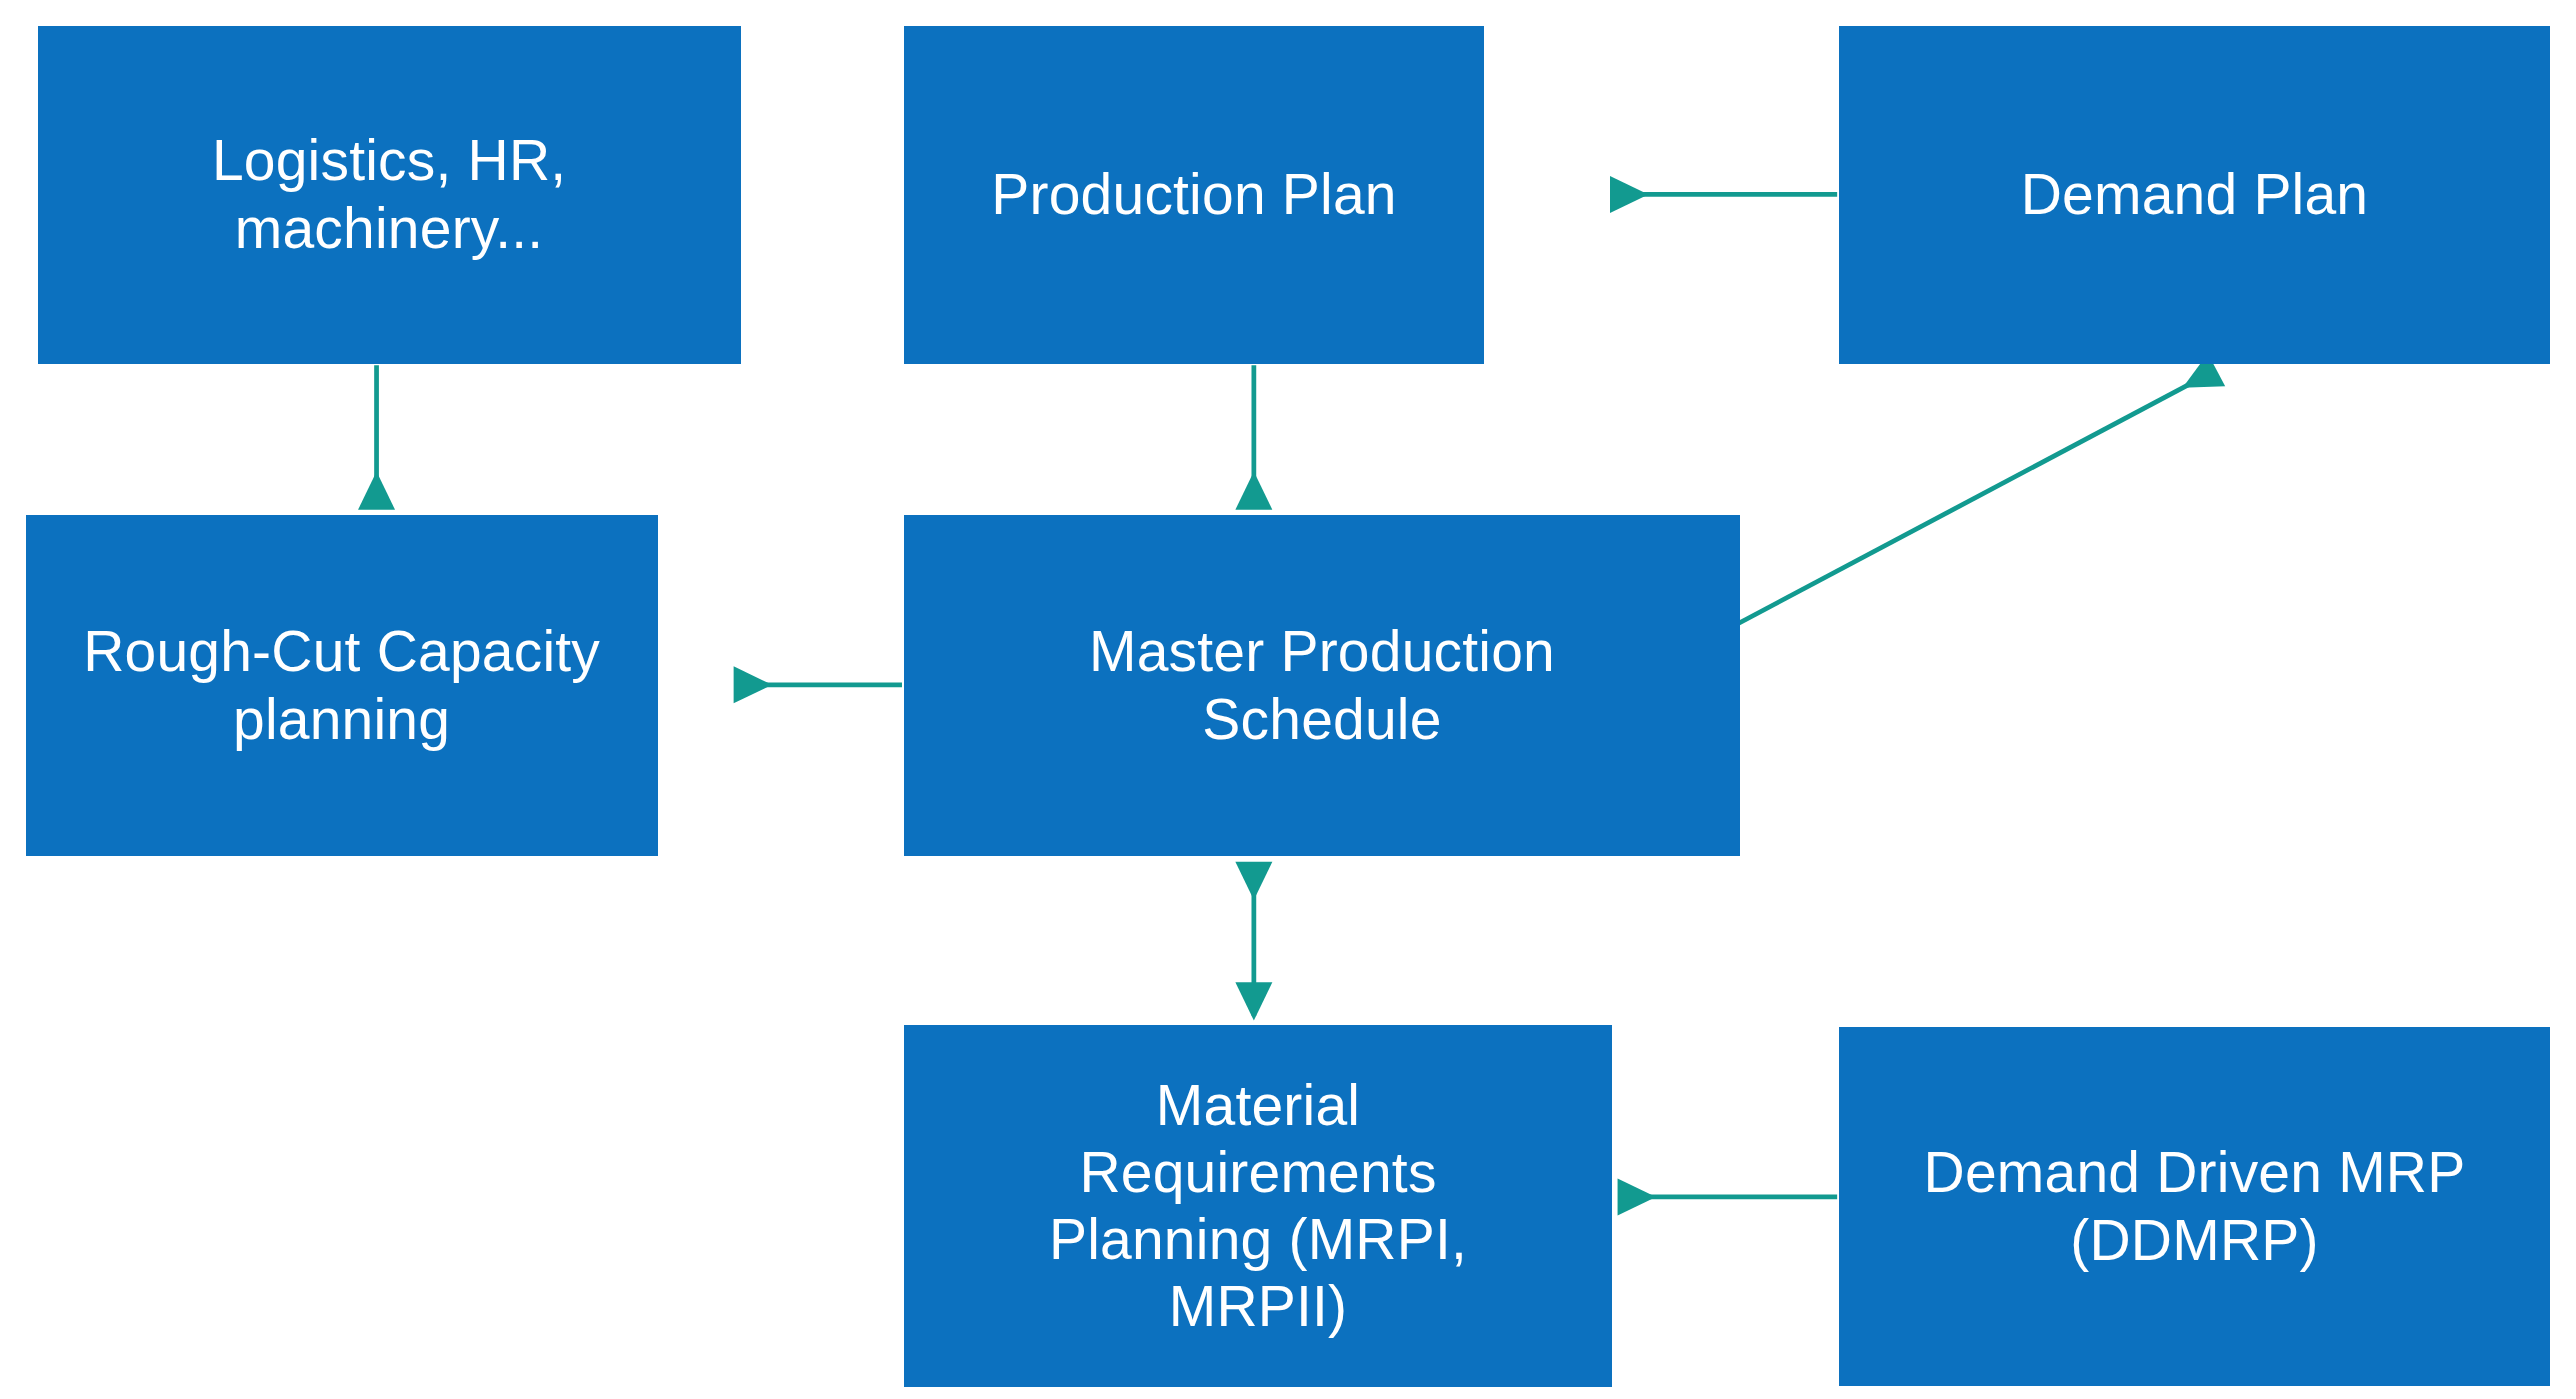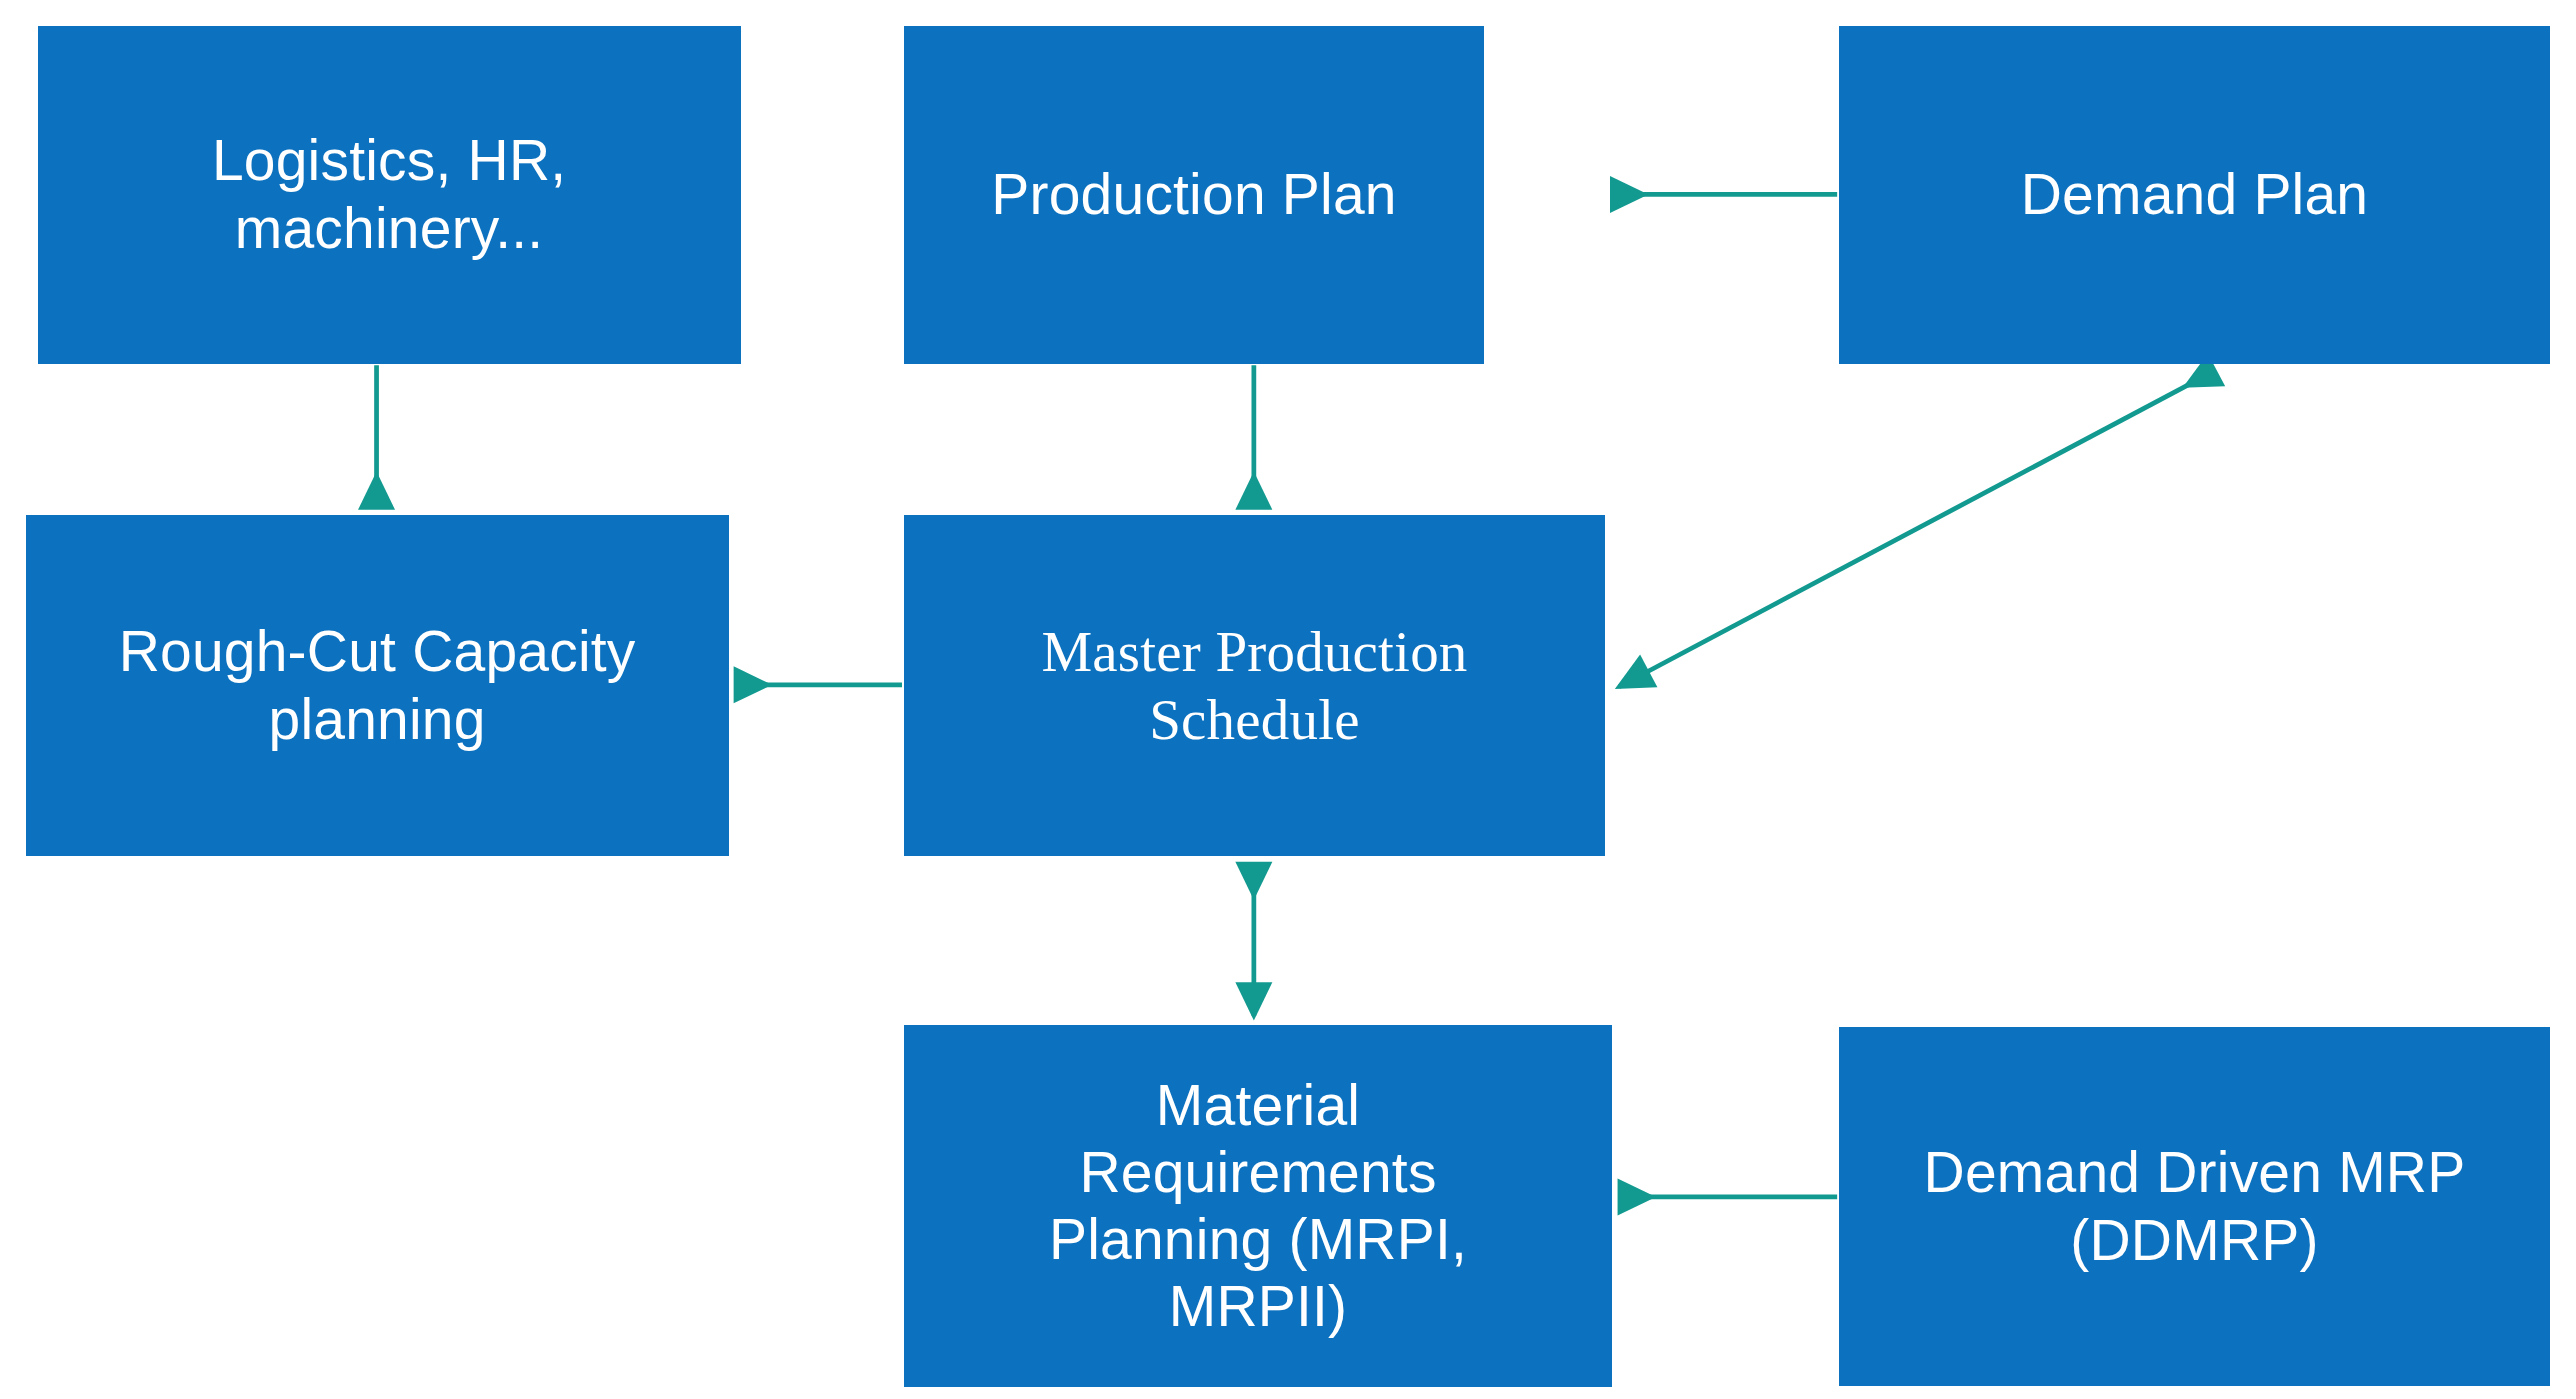--- a/index.html
+++ b/index.html
@@ -31,22 +31,22 @@
   .node .label {
     display: block;
     width: 100%;
     white-space: pre-line;
   }
   
   #node-logistics   { left: 25.6px;   top: 25.6px;   width: 703px; height: 338px; font-size: 57px; margin-left: 12px; }
   #node-production  { left: 904px;  top: 25.6px;   width: 580px; height: 338px; font-size: 57px; }
   #node-demand      { left: 1839px; top: 25.6px;   width: 711px; height: 338px; font-size: 57px; }
   
-  #node-rough-cut   { left: 25.6px;   top: 515px;  width: 703px; height: 341px; font-size: 57px; }
-  #node-mps         { left: 904px;  top: 515px;  width: 701px; height: 341px; font-size: 57px; font-family: Liberation Serif, serif; }
+  #node-rough-cut   { left: 25.6px;   top: 515px;  width: 632px; height: 341px; font-size: 57px; }
+  #node-mps         { left: 904px;  top: 515px;  width: 836px; height: 341px; font-size: 57px; }
   
   #node-mrp         { left: 904px;  top: 1025px; width: 708px; height: 362px; font-size: 57px; }
   #node-ddmrp       { left: 1839px; top: 1027px; width: 711px; height: 359px; font-size: 57px; }
 
   #arrow-layer {
     position: absolute;
     left: 0; top: 0;
     width: 2576px;
     height: 1400px;
     pointer-events: none;

